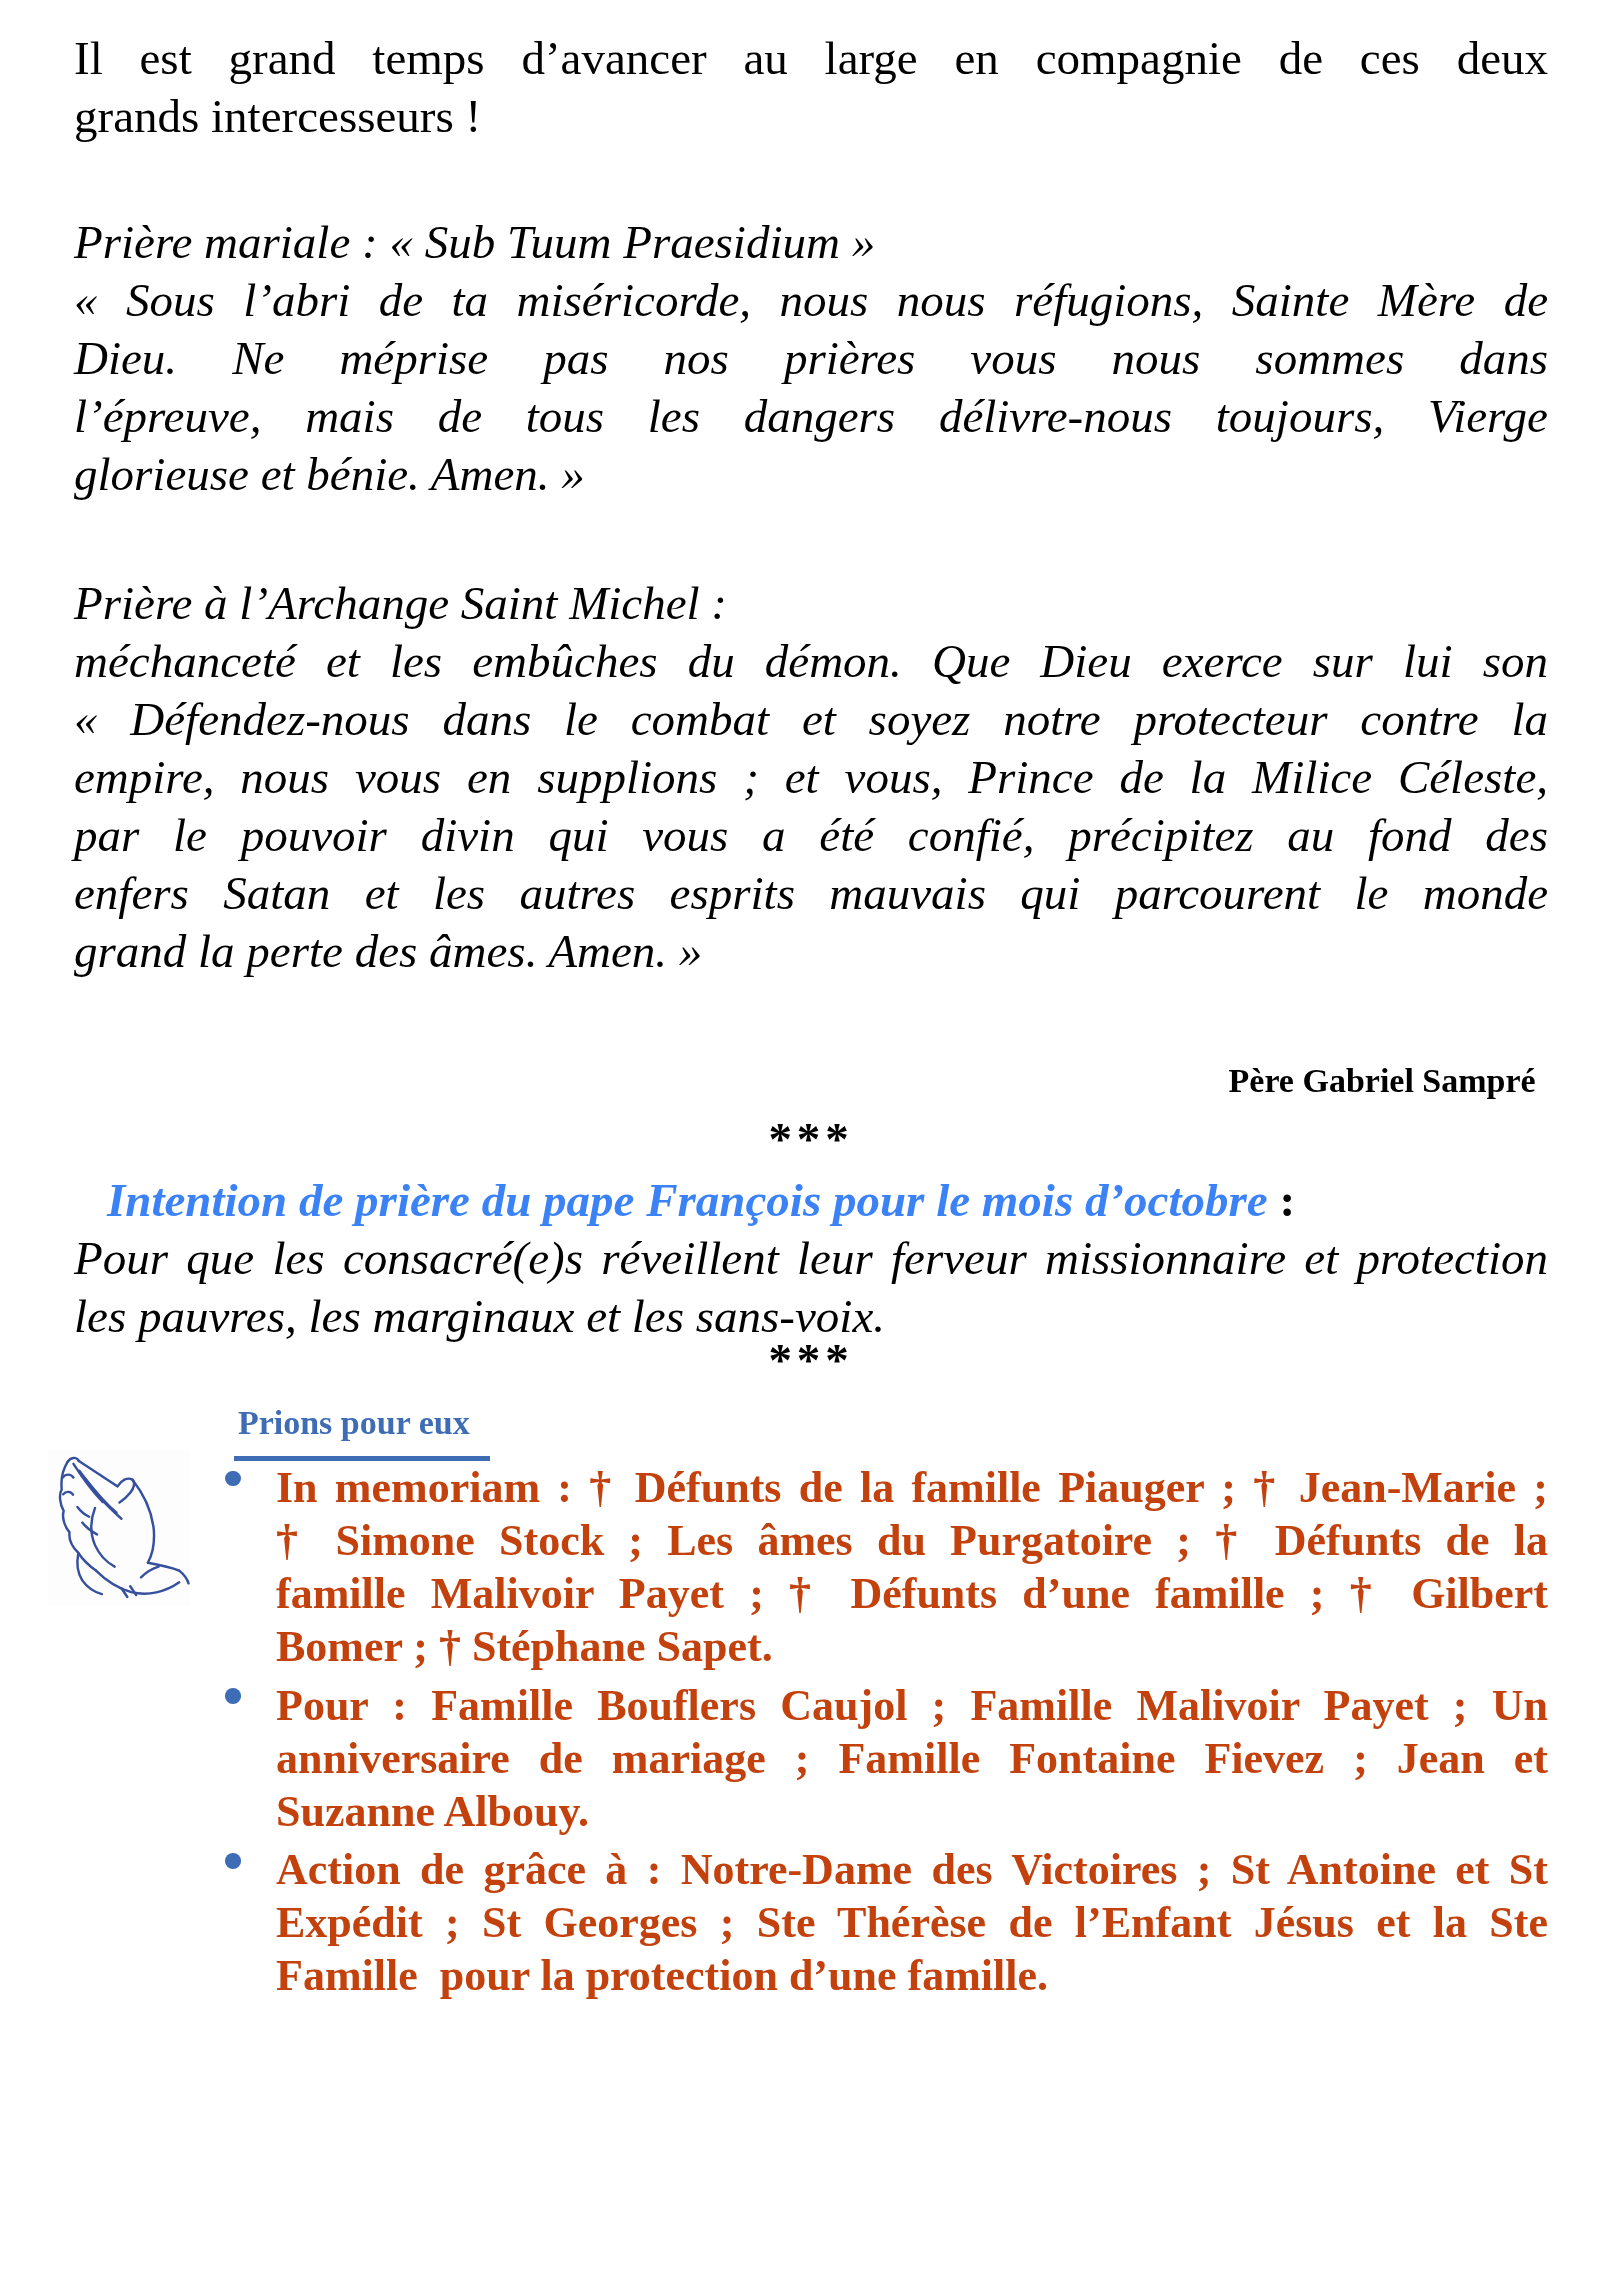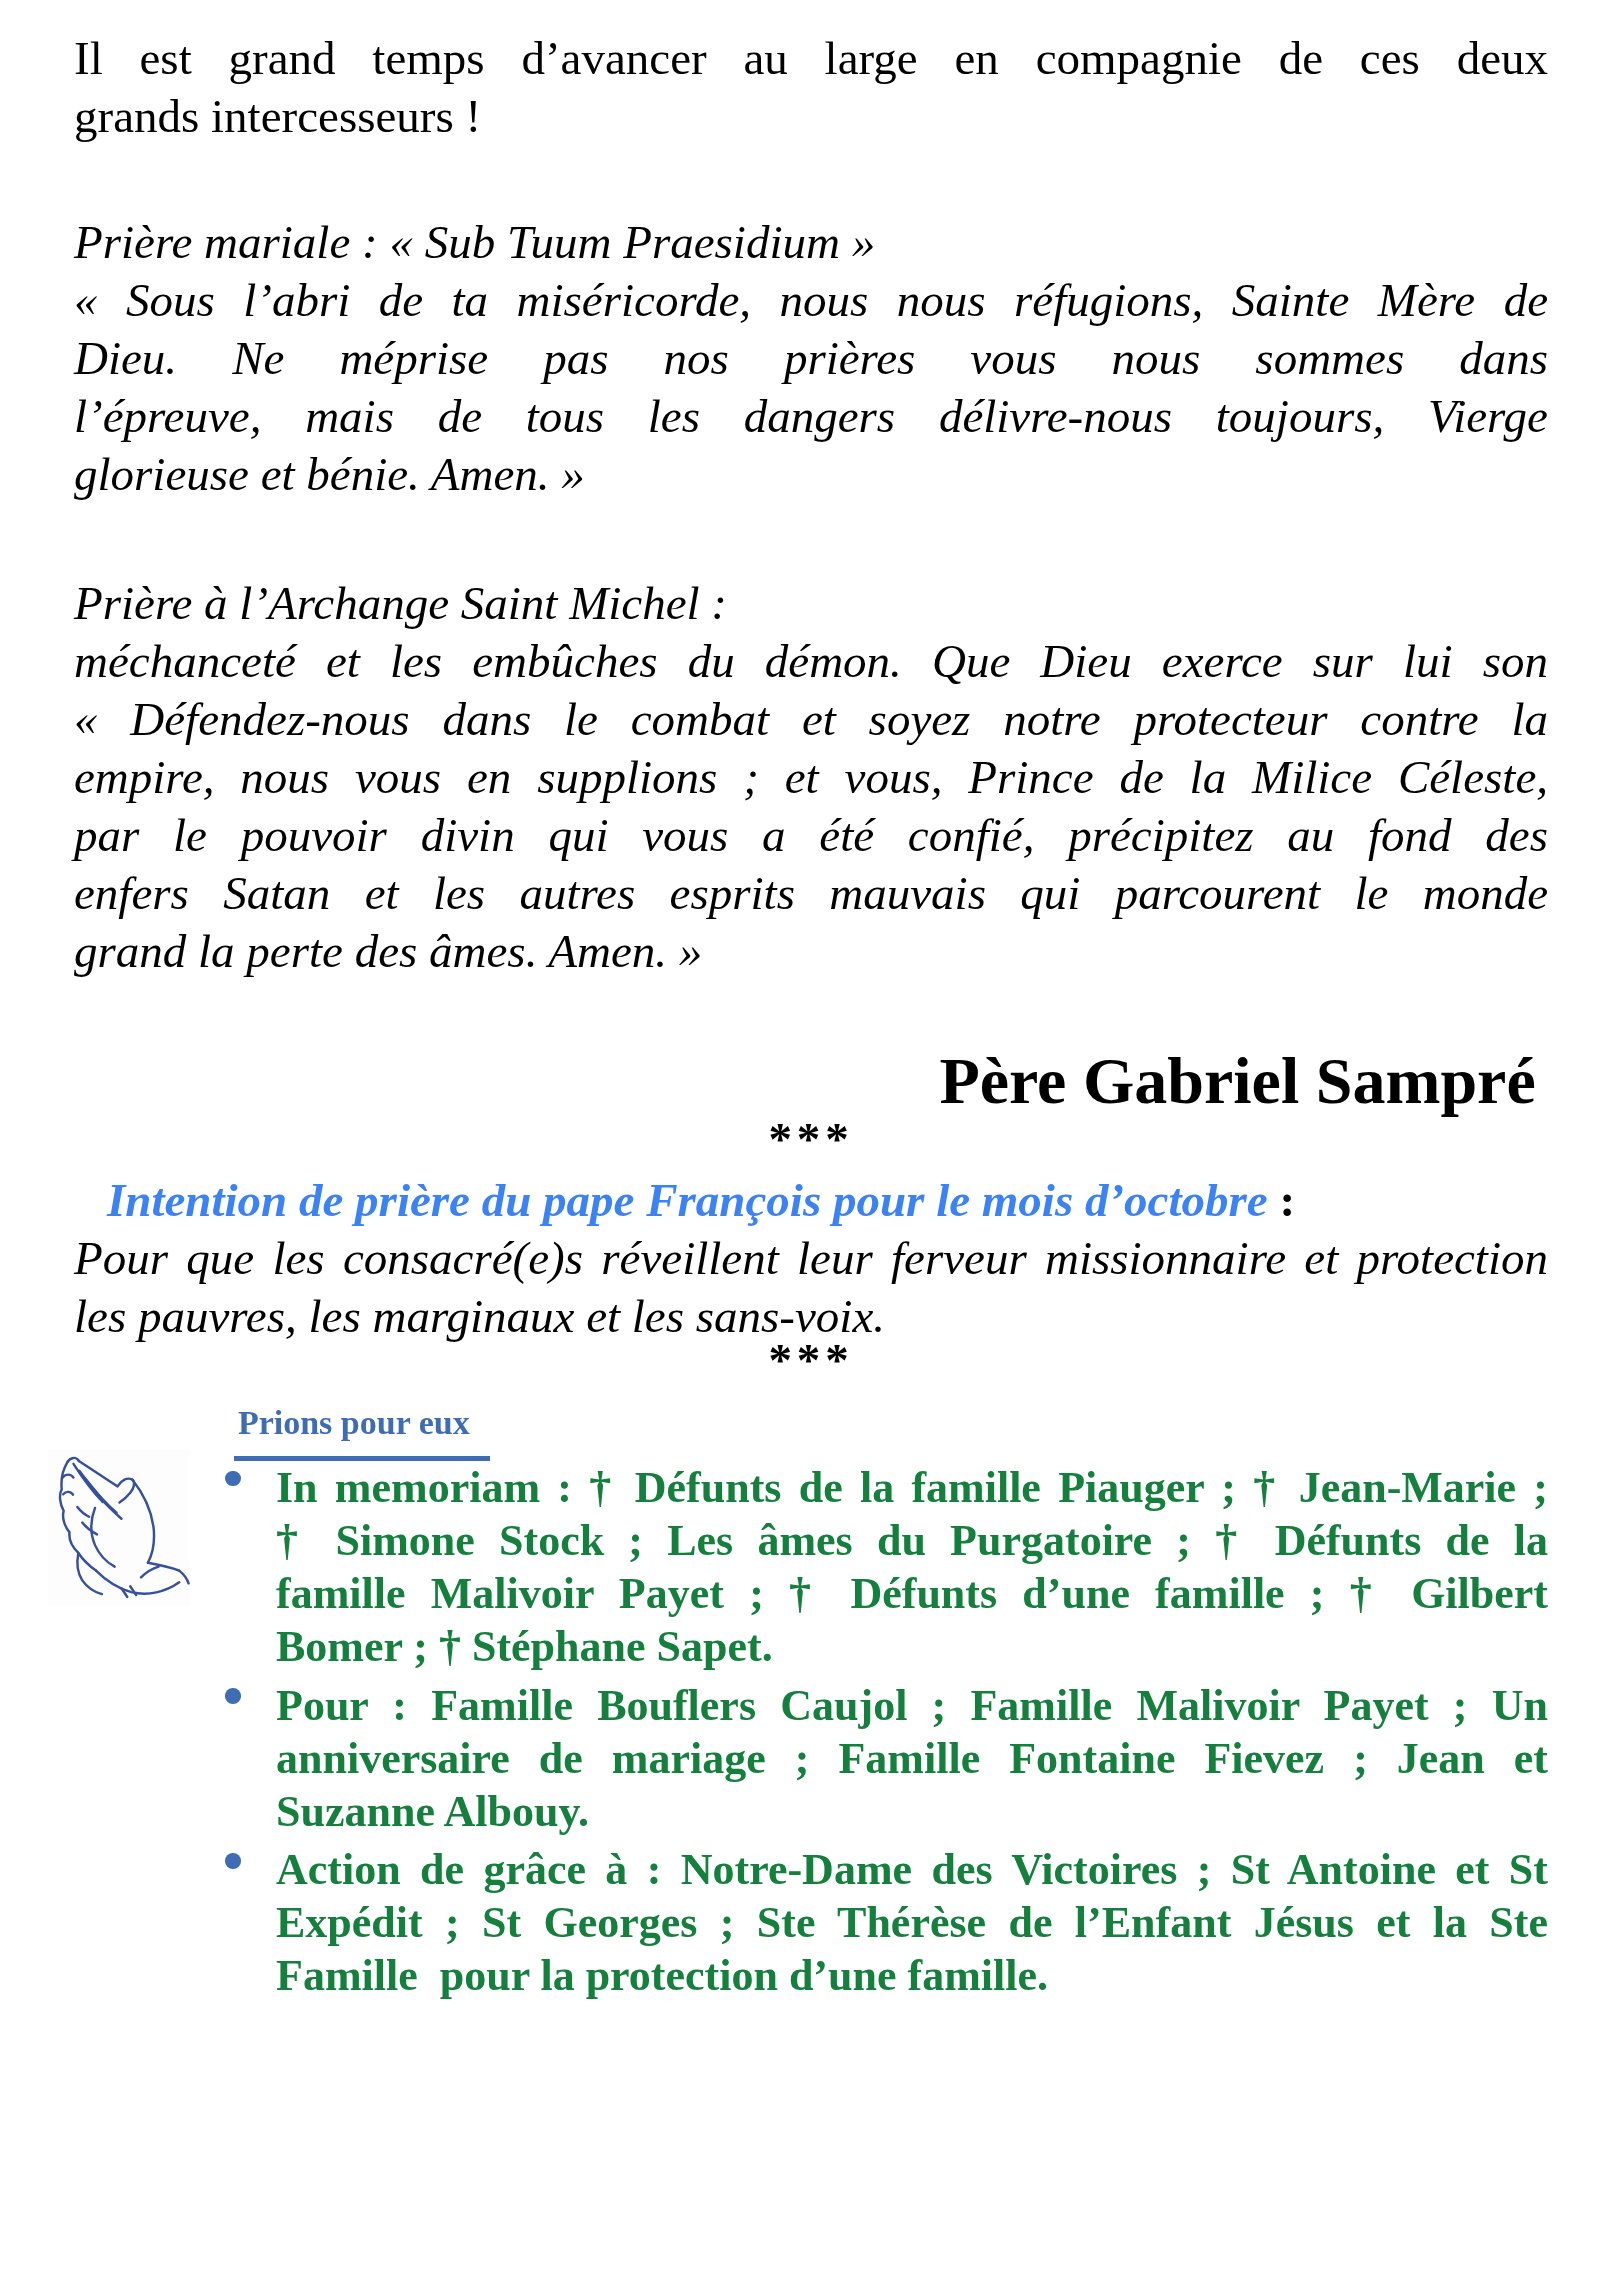--- a/index.html
+++ b/index.html
@@ -13,35 +13,35 @@
     color:#000;
     font-size:47px;
     line-height:58px;
   }
   .ln{display:block;}
   .ln.just{text-align:justify;text-align-last:justify;text-justify:inter-word;}
   .para.it{font-style:italic;}
   .heading{font-weight:400;font-style:italic;}
   .h-marial{margin-top:68px;}
   .h-michel{margin-top:71px;}
-  .signature{margin-top:71px;font-weight:700;font-size:66px;line-height:59px;text-align:right;padding-right:12.3px;}
+  .signature{margin-top:71px;font-weight:700;font-size:34px;line-height:59px;text-align:right;padding-right:12.3px;}
   .separator{text-align:center;font-weight:700;letter-spacing:4.9px;}
   .sep2{margin-top:-13.7px;}
   .intention-heading{margin-top:2.5px;font-weight:700;}
   .intention-heading .blue{color:#3b82f6;font-style:italic;margin-left:33px;}
   .intention-heading .colon{color:#000;font-style:normal;}
   .prions-row{margin-top:0;}
   .prions-title{
     display:inline-block;
     margin-left:160px;
     color:#3E6CB5;font-weight:700;font-size:34px;
     border-bottom:5.4px solid #3E6CB5;
     padding:0 20.6px 3.9px 3.9px;
   }
-  .bullets{color:#15803d;font-weight:700;font-size:44px;line-height:53px;}
+  .bullets{color:#c2410c;font-weight:700;font-size:44px;line-height:53px;}
   .bullet-item{position:relative;padding-left:202px;}
   .bullet-item + .bullet-item{margin-top:5.9px;}
   .dot{
     position:absolute;left:151px;top:9.8px;
     width:15.7px;height:15.7px;border-radius:50%;
     background:#3E6CB5;
   }
   .hands{
     position:absolute;left:48px;top:1449px;
     width:142px;height:157px;

